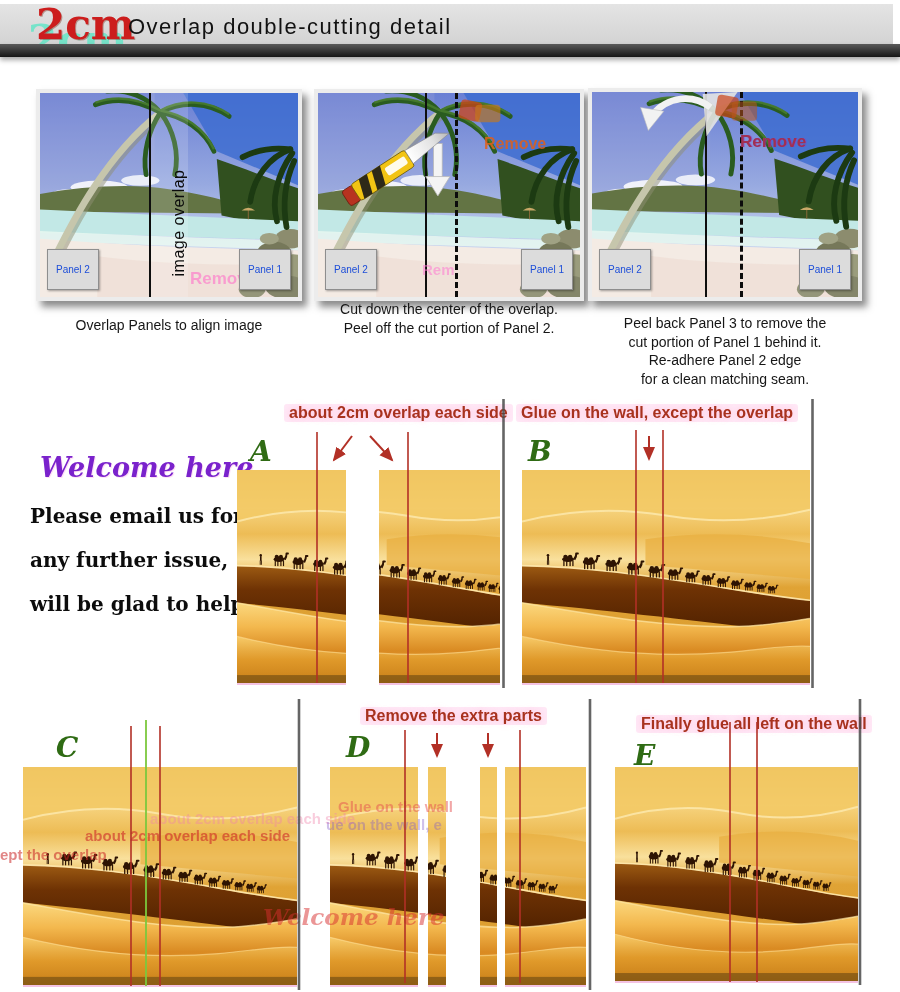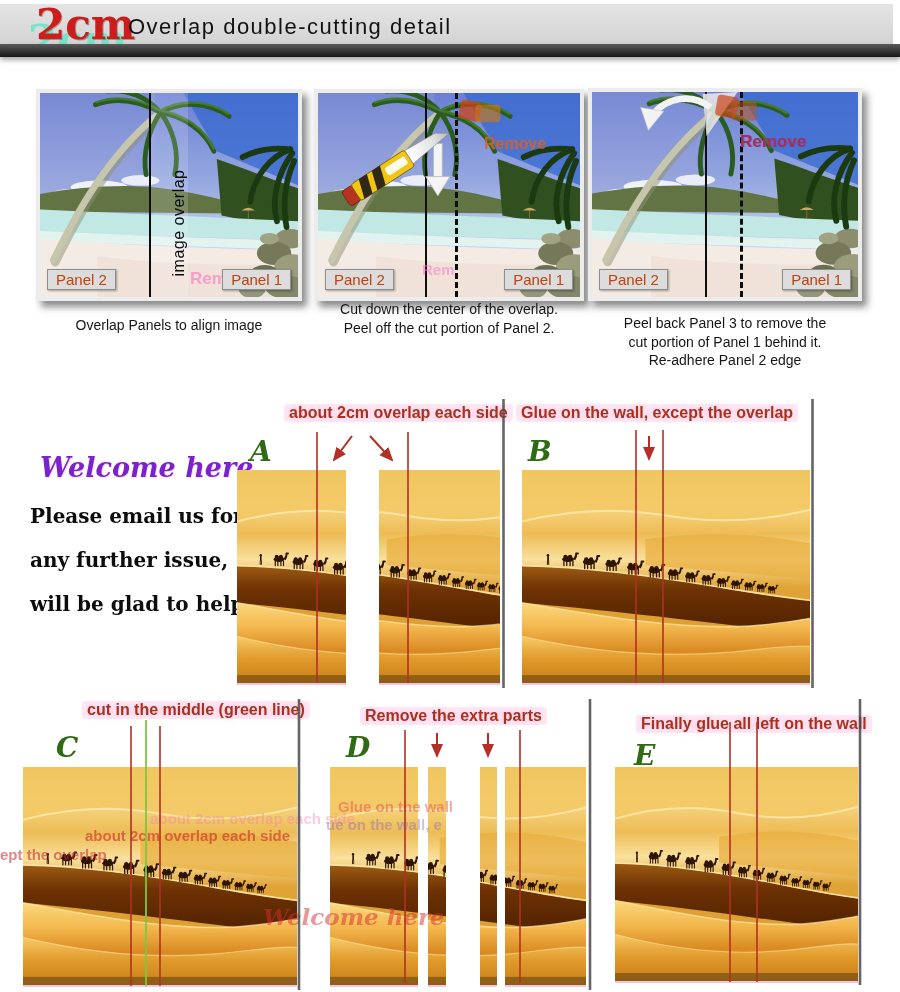--- a/index.html
+++ b/index.html
@@ -21,21 +21,21 @@
 
   
   figure.photo{position:absolute;margin:0;border:4px solid #ececec;box-sizing:border-box;
         box-shadow:5px 6px 7px rgba(25,25,25,.5);background:#9aa8c8;overflow:hidden;}
   .vline{position:absolute;top:0;bottom:0;width:2px;background:#0e0e0e;}
   .vline.dashed{width:0;background:none;border-left:3px dashed #0c0c0c;}
   .overlap-strip{position:absolute;top:0;bottom:0;background:rgba(255,255,255,.16);}
   .vtext{position:absolute;transform:translate(-50%,-50%) rotate(-90deg);white-space:nowrap;
         font-size:16px;color:#0b0b0b;letter-spacing:.5px;}
   .chip{position:absolute;bottom:7px;background:#dcdcdc;border:1px solid #8e8e8e;
-        padding:1px 8px;font-size:15px;color:#c2410c;box-shadow:1px 1px 2px rgba(0,0,0,.35);}
+        padding:14px 8px;font-size:10px;color:#1d4ed8;box-shadow:1px 1px 2px rgba(0,0,0,.35);}
   .chip.left{left:7px;} .chip.right{right:7px;}
   .cap{position:absolute;text-align:center;font-size:14px;line-height:18.5px;color:#161616;}
 
   
   .welcome-title{position:absolute;left:40px;top:452px;font-family:"DejaVu Serif",serif;
         font-style:italic;font-weight:bold;font-size:27px;color:#7a22cc;
         text-shadow:1px 1px 0 rgba(255,160,230,.35);}
   .welcome-lines{position:absolute;left:30px;top:494px;font-family:"DejaVu Serif",serif;
         font-weight:bold;font-size:20px;color:#0c0c0c;line-height:44px;}
 
@@ -266,38 +266,38 @@
     <div>Overlap Panels to align image</div>
   </div>
   <div class="cap" style="left:314px;top:300px;width:270px">
     <div>Cut down the center of the overlap.</div>
     <div>Peel off the cut portion of Panel 2.</div>
   </div>
   <div class="cap" style="left:588px;top:314px;width:274px">
     <div>Peel back Panel 3 to remove the</div>
     <div>cut portion of Panel 1 behind it.</div>
     <div>Re-adhere Panel 2 edge</div>
+    <div>for a clean matching seam.</div>
   </div>
 
   <div class="welcome-title">Welcome here</div>
   <div class="welcome-lines">
     <div>Please email us for</div>
     <div>any further issue,</div>
     <div>will be glad to help.</div>
   </div>
 
   <div class="letter" style="left:250px;top:438px">A</div>
   <div class="letter" style="left:528px;top:438px">B</div>
   <div class="letter" style="left:56px;top:734px">C</div>
   <div class="letter" style="left:346px;top:734px">D</div>
   <div class="letter" style="left:634px;top:742px">E</div>
 
   <div class="rlabel" style="left:284px;top:404px">about 2cm overlap each side</div>
   <div class="rlabel" style="left:516px;top:404px">Glue on the wall, except the overlap</div>
-  <div class="rlabel" style="left:82px;top:701px">cut in the middle (green line)</div>
   <div class="rlabel" style="left:360px;top:707px">Remove the extra parts</div>
   <div class="rlabel" style="left:636px;top:715px">Finally glue all left on the wall</div>
 
   <div class="desert-clip" style="left:237px;top:470px;width:109px;height:213px">
     <svg style="left:0;width:263px" viewBox="0 0 280 215" preserveAspectRatio="none">
         <use href="#desertScene"></use>
       </svg>
   </div>
   <div class="desert-clip" style="left:379px;top:470px;width:121px;height:213px">
     <svg style="left:-105px;width:263px" viewBox="0 0 280 215" preserveAspectRatio="none">

